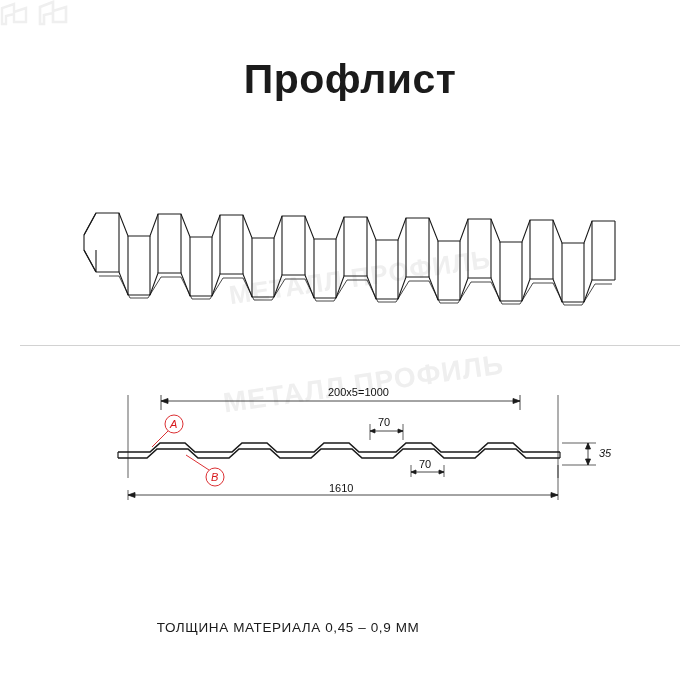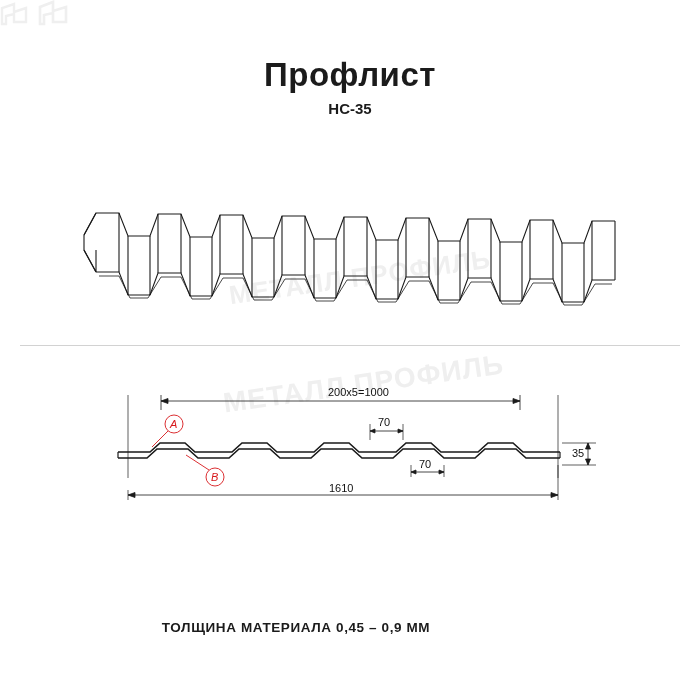--- a/index.html
+++ b/index.html
@@ -20,21 +20,21 @@
     left: 0; top: 0;
     width: 700px;
     height: 700px;
   }
   .title {
     position: absolute;
     left: 0;
     top: 56px;
     width: 700px;
     text-align: center;
-    font-size: 33px;
+    font-size: 41px;
     font-weight: bold;
     letter-spacing: 0.5px;
     color: #1b1b1b;
   }
   .subtitle {
     position: absolute;
     left: 0;
     top: 100px;
     width: 700px;
     text-align: center;
@@ -50,24 +50,23 @@
     height: 1px;
     background: #d2d2d2;
   }
   .footer-note {
     position: absolute;
     left: 0;
     top: 620px;
     width: 576px;
     text-align: center;
     font-size: 13.5px;
-    font-weight: bold;
+    font-weight: normal;
     letter-spacing: 0.6px;
     color: #1b1b1b;
-    padding-left: 8px;
   }
   svg.canvas {
     position: absolute;
     left: 0; top: 0;
     width: 700px;
     height: 700px;
   }
   .wm {
     position: absolute;
     font-family: "Liberation Sans", sans-serif;
@@ -113,21 +112,20 @@
     color: #d7191c;
     font-style: italic;
   }
 </style>
 </head>
 <body>
 
 <div class="page">
 
   <div class="title">Профлист</div>
-  <div class="subtitle">НС-35</div>
 
   
   <div class="wm wm1">МЕТАЛЛ ПРОФИЛЬ</div>
   <svg class="wm-logo1" viewBox="0 0 34 26">
     <path d="M2 22 L2 6 L14 2 L14 10 L26 6 L26 20 L14 20 L14 12 L6 14 L6 22 Z" fill="none" stroke="#efefef" stroke-width="2.4"></path>
   </svg>
 
   
   <div class="wm wm2">МЕТАЛЛ ПРОФИЛЬ</div>
   <svg class="wm-logo2" viewBox="0 0 36 28">
@@ -274,20 +272,20 @@
         <path d="M209 470 L186 455"></path>
       </g>
     </g>
   </svg>
 
   
   <div class="dim-label" style="left:328px; top:386px;">200х5=1000</div>
   <div class="dim-label" style="left:378px; top:416px;">70</div>
   <div class="dim-label" style="left:419px; top:458px;">70</div>
   <div class="dim-label" style="left:329px; top:482px;">1610</div>
-  <div class="dim-label" style="left:572px; top:447px;">35</div>
+  <div class="dim-label" style="left:599px; top:447px;font-style:italic;">35</div>
 
   
   <div class="marker-label" style="left:170px; top:418px;">A</div>
   <div class="marker-label" style="left:211px; top:471px;">B</div>
 
   <div class="footer-note">ТОЛЩИНА МАТЕРИАЛА 0,45 – 0,9 ММ</div>
 </div>
 
 </body></html>

